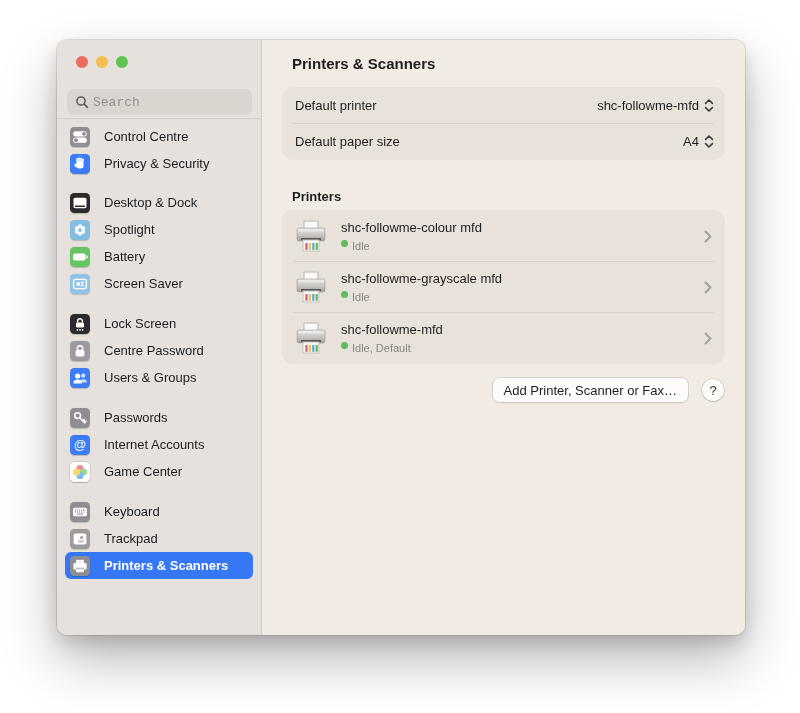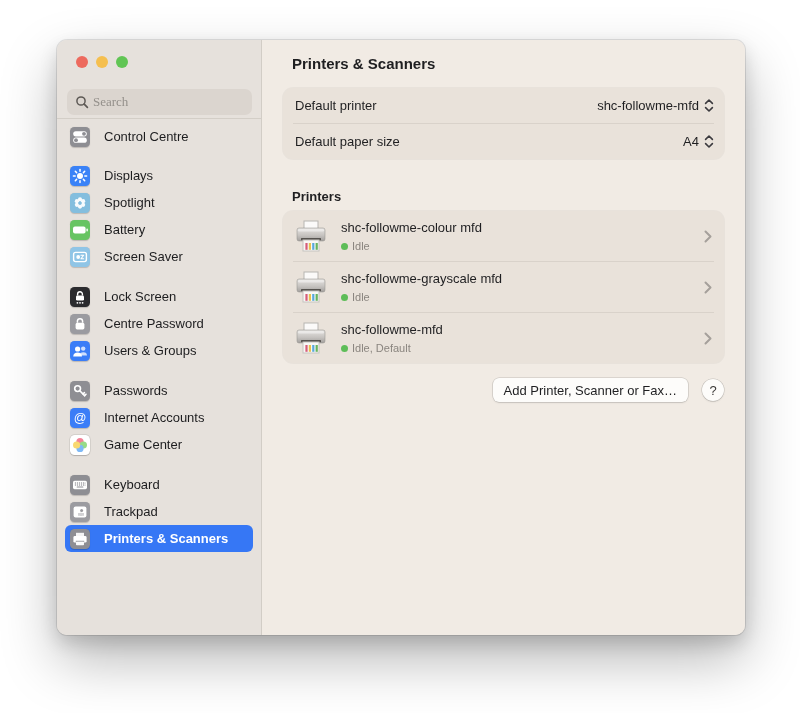--- a/index.html
+++ b/index.html
@@ -10,21 +10,21 @@
     box-shadow:0 0 0 1px rgba(0,0,0,.10), 0 25px 55px rgba(0,0,0,.28), 0 8px 18px rgba(0,0,0,.14);
     background:#f1ebe4;
   }
   
   .sidebar { width:205px; min-width:205px; background:#e6e1dc; border-right:1px solid #d2cdc6; position:relative; }
   .traffic { position:absolute; left:19px; top:16px; display:flex; gap:8px; }
   .traffic span { width:12px; height:12px; border-radius:50%; display:block; }
   .t-red { background:#ed6a5e; } .t-yellow { background:#f5bf4f; } .t-green { background:#61c554; }
   .search-wrap { position:absolute; left:10px; top:49px; width:185px; height:26px; }
   .search-field { width:100%; height:100%; background:#dbd5cf; border:none; outline:none; border-radius:7px;
-    padding:0 8px 0 26px; font-size:13px; color:#1d1d1f; font-family:Liberation Serif, serif; }
+    padding:0 8px 0 26px; font-size:13px; color:#1d1d1f; font-family:Liberation Mono, monospace; }
   .search-field::placeholder { color:#94908b; }
   .search-ic { position:absolute; left:8px; top:6px; width:14px; height:14px; pointer-events:none; }
   .side-divider { position:absolute; left:0; top:78px; width:100%; height:1px; background:#d3cec7; }
   .nav { position:absolute; left:0; top:83px; width:100%; }
   .nav-group { margin-bottom:13px; }
   .nav-group:first-child { margin-bottom:12px; }
   .nav-item { display:flex; align-items:center; gap:14px; height:27px; margin:0 8px; padding:0 4px 0 5px; border-radius:6px; cursor:default; }
   .nav-item .label { font-size:13px; color:#1d1d1f; white-space:nowrap; }
   .nav-item.selected { background:#3677f5; }
   .nav-item.selected .label { color:#ffffff; font-weight:bold; }
@@ -38,21 +38,21 @@
   .def-row .lab { font-size:13px; color:#1f1f21; }
   .def-val { display:flex; align-items:center; gap:5px; cursor:default; }
   .def-val .val { font-size:13px; color:#1f1f21; }
   .hr { height:1px; background:#d9d2ca; margin:0 10px; }
   .section-h { margin:30px 0 0 9px; font-size:13px; font-weight:bold; color:#1f1f21; line-height:16px; }
   .card.printers { margin-top:6px; }
   .p-row { height:50px; display:flex; align-items:center; padding:0 12px 0 10px; cursor:default; }
   .p-icon { width:36px; min-width:36px; height:34px; margin-right:12px; }
   .p-meta { flex:1; display:flex; flex-direction:column; justify-content:center; gap:5px; }
   .p-name { font-size:13px; color:#1f1f21; }
-  .p-status { display:flex; align-items:center; gap:4px; font-size:11px; color:#8a857f; }
+  .p-status { display:flex; gap:4px; font-size:11px; color:#8a857f; }
   .dot { width:7px; height:7px; border-radius:50%; background:#5dbd58; }
   .chev { width:8px; height:13px; }
   .btn-row { display:flex; justify-content:flex-end; align-items:center; gap:14px; margin-top:15px; }
   .add-btn { height:24px; padding:0 11px; background:#fdfcfa; border:none; border-radius:6px; font-size:13px; color:#1f1f21;
     font-family:inherit; box-shadow:0 0 0 0.5px rgba(0,0,0,.18), 0 1px 2px rgba(0,0,0,.10); cursor:default; }
   .help-btn { width:22px; height:22px; border-radius:50%; background:#fdfcfa; border:none; font-size:13px; color:#3c3a38;
     font-family:inherit; box-shadow:0 0 0 0.5px rgba(0,0,0,.18), 0 1px 2px rgba(0,0,0,.10); display:flex; align-items:center; justify-content:center; cursor:default; }
   .hidden-defs { position:absolute; width:0; height:0; }
 </style>
 </head>
@@ -98,40 +98,44 @@
           <span class="ic" style="background:#8e8e93">
             <svg width="20" height="20" viewBox="0 0 20 20">
                 <rect x="3.2" y="4.2" width="13.6" height="5.2" rx="2.6" fill="#fff"></rect>
                 <circle cx="14" cy="6.8" r="1.9" fill="#8e8e93"></circle>
                 <rect x="3.2" y="10.6" width="13.6" height="5.2" rx="2.6" fill="#fff"></rect>
                 <circle cx="6" cy="13.2" r="1.9" fill="#8e8e93"></circle>
               </svg>
           </span>
           <span class="label">Control Centre</span>
         </div>
+        <div class="nav-item">
+          <span class="ic" style="background:#3b7df7">
+            <svg width="20" height="20" viewBox="0 0 20 20">
+                <rect x="6.2" y="7.6" width="7.4" height="7" rx="3" fill="#fff"></rect>
+                <rect x="6.4" y="4" width="1.6" height="5" rx="0.8" fill="#fff"></rect>
+                <rect x="8.3" y="3.2" width="1.6" height="5.6" rx="0.8" fill="#fff"></rect>
+                <rect x="10.2" y="3.6" width="1.6" height="5.2" rx="0.8" fill="#fff"></rect>
+                <rect x="12.1" y="4.4" width="1.6" height="4.6" rx="0.8" fill="#fff"></rect>
+                <rect x="4.6" y="9.4" width="2" height="3.8" rx="1" fill="#fff"></rect>
+              </svg>
+          </span>
+          <span class="label">Privacy &amp; Security</span>
+        </div>
       </div>
 
       <div class="nav-group">
         <div class="nav-item">
-          <span class="ic" style="background:#3a82f7">
-            <svg width="20" height="20" viewBox="0 0 20 20">
-                <circle cx="10" cy="10" r="3" fill="#fff"></circle>
-                <g stroke="#fff" stroke-width="1.5" stroke-linecap="round">
-                  <line x1="10" y1="3.4" x2="10" y2="5.2"></line>
-                  <line x1="10" y1="14.8" x2="10" y2="16.6"></line>
-                  <line x1="3.4" y1="10" x2="5.2" y2="10"></line>
-                  <line x1="14.8" y1="10" x2="16.6" y2="10"></line>
-                  <line x1="5.3" y1="5.3" x2="6.6" y2="6.6"></line>
-                  <line x1="13.4" y1="13.4" x2="14.7" y2="14.7"></line>
-                  <line x1="5.3" y1="14.7" x2="6.6" y2="13.4"></line>
-                  <line x1="13.4" y1="6.6" x2="14.7" y2="5.3"></line>
-                </g>
-              </svg>
-          </span>
-          <span class="label">Displays</span>
+          <span class="ic" style="background:#2b2b2e">
+            <svg width="20" height="20" viewBox="0 0 20 20">
+                <rect x="3.5" y="4.8" width="13" height="10.4" rx="1.6" fill="#fff"></rect>
+                <rect x="4.8" y="12.4" width="10.4" height="1.7" rx="0.8" fill="#2b2b2e"></rect>
+              </svg>
+          </span>
+          <span class="label">Desktop &amp; Dock</span>
         </div>
         <div class="nav-item">
           <span class="ic" style="background:#84bede">
             <svg width="20" height="20" viewBox="0 0 20 20">
                 <g fill="#fff" opacity="0.95">
                   <circle cx="10" cy="6.4" r="2.1"></circle>
                   <circle cx="13.1" cy="8.2" r="2.1"></circle>
                   <circle cx="13.1" cy="11.8" r="2.1"></circle>
                   <circle cx="10" cy="13.6" r="2.1"></circle>
                   <circle cx="6.9" cy="11.8" r="2.1"></circle>

